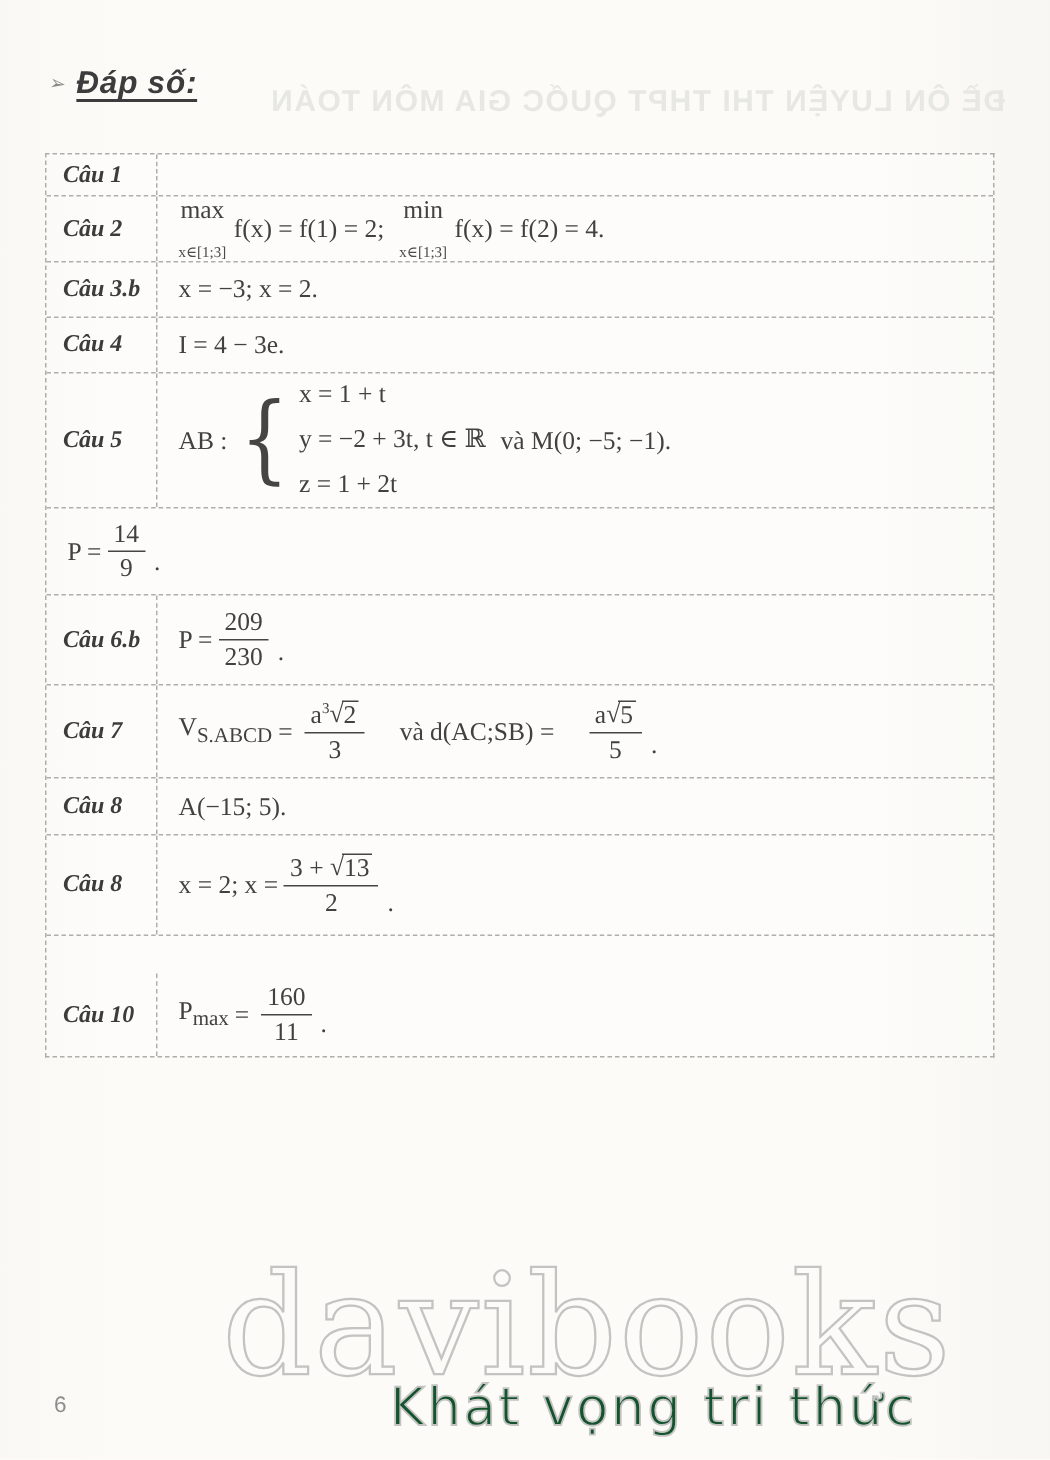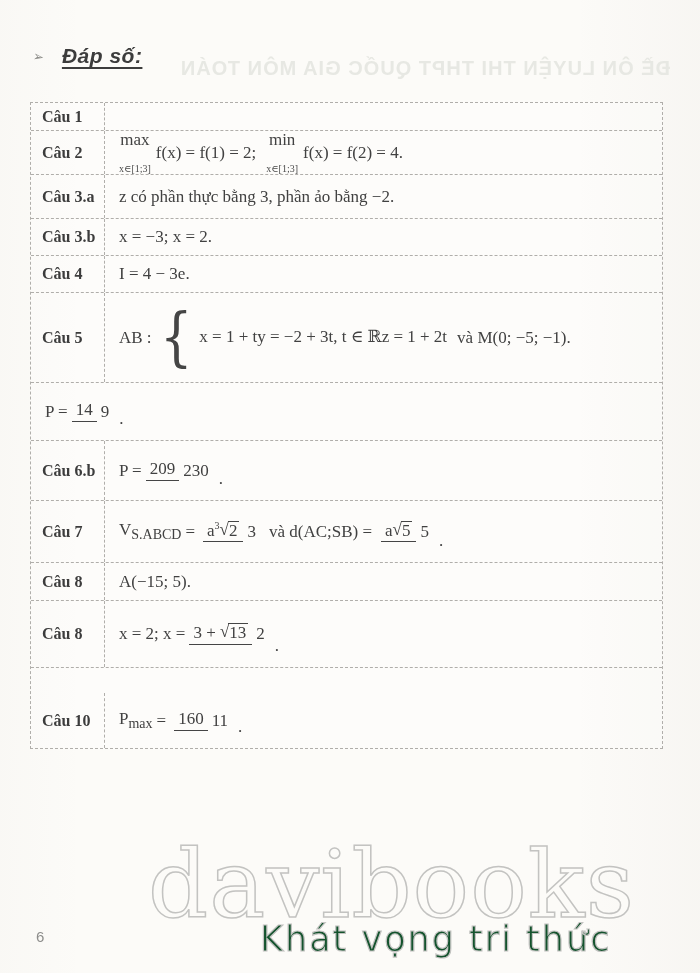--- a/index.html
+++ b/index.html
@@ -23,21 +23,20 @@
   }
   .heading .icon {
     font-size:13px; color:#8a8a86; transform:rotate(8deg);
     font-family:"DejaVu Sans",sans-serif;
   }
   .heading .txt {
     font-family:"Liberation Sans","DejaVu Sans",sans-serif;
     font-style:italic; font-weight:bold; font-size:21px; color:#3c3c3c;
     text-decoration:underline; text-underline-offset:4px; text-decoration-thickness:1.5px;
     letter-spacing:0.5px;
-    margin-left:11px;
   }
 
   
   .bleed {
     position:absolute; top:57px; left:205px; width:465px;
     transform:scaleX(-1);
     font-family:"Liberation Sans","DejaVu Sans",sans-serif;
     font-weight:bold; font-size:20px; letter-spacing:1px;
     color:#e7e8e3; filter:blur(0.5px);
     white-space:nowrap; text-align:center;
@@ -49,49 +48,49 @@
     border:1px dashed #b0aeaa;
     background:rgba(255,255,255,0.25);
   }
   .row { display:flex; border-bottom:1px dashed #b0aeaa; }
   .row:last-child { border-bottom:none;margin-top:25px; }
   .cell-label {
     width:74px; flex:none;
     border-right:1px dashed #b0aeaa;
     display:flex; align-items:center;
     padding-left:11px;
-    font-weight:bold; font-size:16px; color:#3c3c3c;
+    font-weight:bold; font-size:16px; color:#3c3c3c;font-style:italic;
   }
   .cell-ans {
     flex:1; display:flex; align-items:center;
     padding:4px 8px 4px 14px;
     font-size:17px; color:#414141;
   }
 
   
-  .frac { display:inline-flex; flex-direction:row; text-align:center; margin:0 4px; }
+  .frac { display:inline-flex; flex-direction:column; text-align:center; margin:0 4px; }
   .frac .num { display:block; padding:0 4px 2px; border-bottom:1px solid #454545; line-height:1.05; }
   .frac .den { display:block; padding:2px 4px 0; line-height:1.05; }
   .limop { display:inline-flex; flex-direction:column; align-items:center; margin-right:5px; }
   .limop .op { line-height:1.05; }
   .limop .under { font-size:10px; line-height:1; margin-top:16px; color:#4a4a4a; }
   .sqrt { white-space:nowrap; display:inline-block; }
   .sqrt .sym { display:inline-block; transform:translateY(-1px); }
   .sqrt .rad { display:inline-block; border-top:1px solid #454545; padding:0 2px 0 1px; margin-left:-1px; }
   sup { font-size:10px; vertical-align:super; }
   sub { font-size:14px; vertical-align:sub; }
   .gap { display:inline-block; width:10px; }
   .period { align-self:flex-end; margin-bottom:7px; margin-left:2px; }
   .system { display:inline-flex; align-items:center; margin-left:4px; }
   .brace {
     font-family:"DejaVu Serif",serif; font-weight:400;
     font-size:64px; line-height:0.95; color:#454545; margin-right:3px;
     transform:scaleX(0.8);
   }
-  .sys-lines { display:flex; flex-direction:row; gap:0; line-height:1.1; }
+  .sys-lines { display:flex; flex-direction:column; gap:11px; line-height:1.1; }
   .sfx { margin-left:10px; }
 
   
   .wm-title {
     position:absolute; left:148px; top:838px;
     font-family:"DejaVu Serif",serif;
     font-size:94px; line-height:1; letter-spacing:1px;
     color:#fcfbf8;text-align:right; -webkit-text-stroke:1.5px #c3c3c1;
   }
   .wm-slogan {
@@ -136,24 +135,20 @@
       <span>f(x) = f(1) = 2;</span>
       <span class="gap"></span>
       <span class="limop">
         <span class="op">min</span>
         <span class="under">x∈[1;3]</span>
       </span>
       <span>f(x) = f(2) = 4.</span>
     </div>
   </div>
 
-  <div class="row" style="height:44px">
-    <div class="cell-label">Câu 3.a</div>
-    <div class="cell-ans">z có phần thực bằng 3, phần ảo bằng −2.</div>
-  </div>
 
   <div class="row" style="height:37px">
     <div class="cell-label">Câu 3.b</div>
     <div class="cell-ans">x = −3; x = 2.</div>
   </div>
 
   <div class="row" style="height:37px">
     <div class="cell-label">Câu 4</div>
     <div class="cell-ans">I = 4 − 3e.</div>
   </div>
@@ -199,21 +194,21 @@
 
   <div class="row" style="height:62px">
     <div class="cell-label">Câu 7</div>
     <div class="cell-ans">
       <span><span>V</span><sub>S.ABCD</sub></span>
       <span style="margin:0 4px">=</span>
       <span class="frac">
         <span class="num"><span>a</span><sup>3</sup><span class="sqrt"><span class="sym">√</span><span class="rad">2</span></span></span>
         <span class="den">3</span>
       </span>
-      <span style="margin:0 5px">và d(AC;SB) =</span>
+      <span style="margin:0 19px">và d(AC;SB) =</span>
       <span class="frac">
         <span class="num"><span>a</span><span class="sqrt"><span class="sym">√</span><span class="rad">5</span></span></span>
         <span class="den">5</span>
       </span>
       <span class="period">.</span>
     </div>
   </div>
 
   <div class="row" style="height:38px">
     <div class="cell-label">Câu 8</div>

